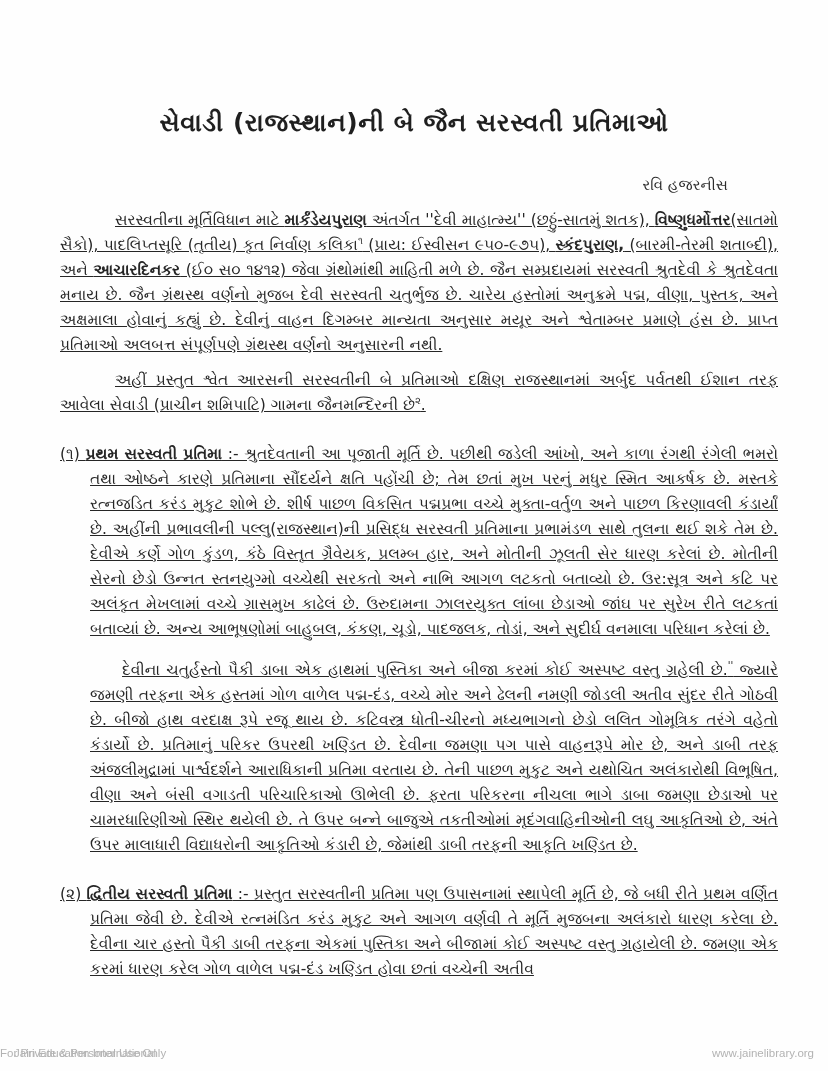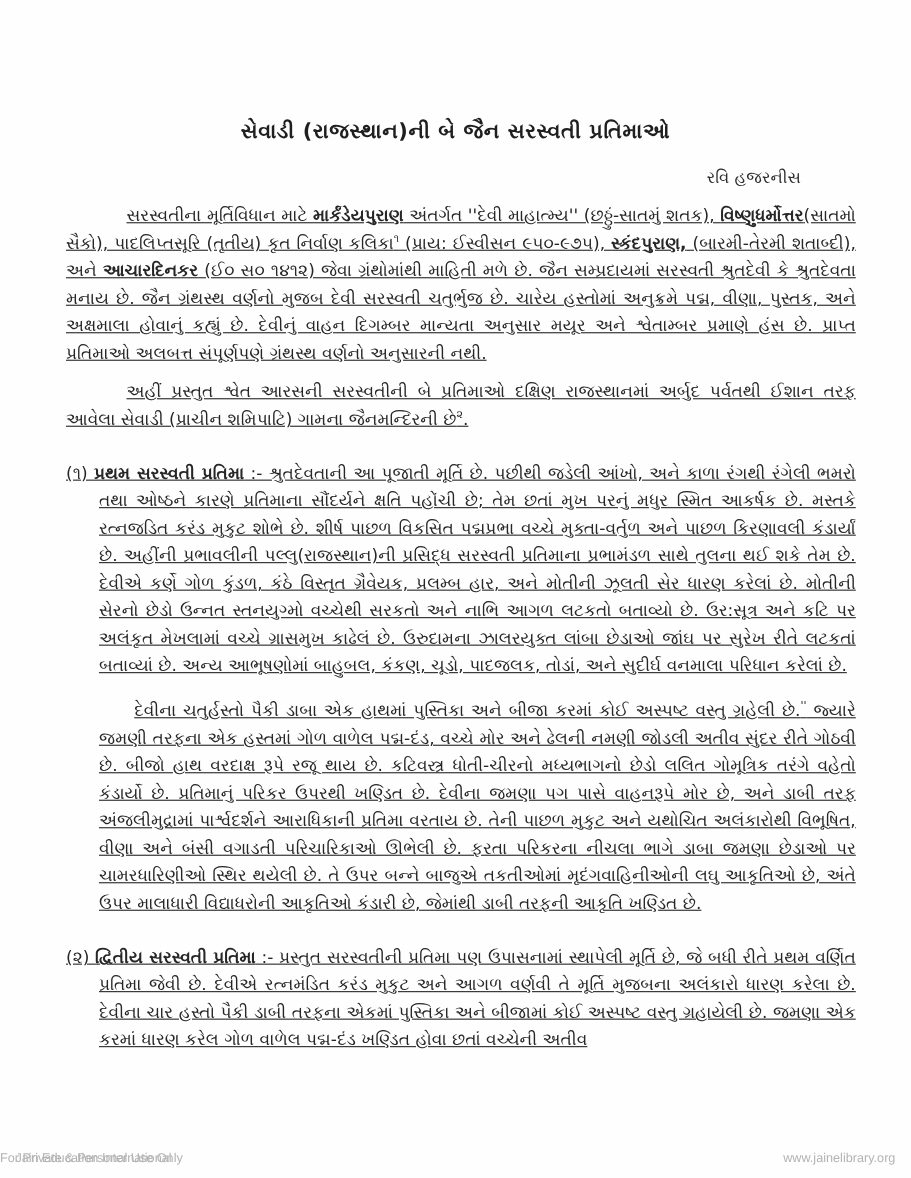--- a/index.html
+++ b/index.html
@@ -12,27 +12,27 @@
     overflow: hidden;
   }
   .page {
     position: absolute;
     inset: 0;
     background: #fefefe;
   }
   .doc-title {
     margin-top: 108px;
     text-align: center;
-    font-size: 19px;
+    font-size: 25px;
     font-weight: bold;
     letter-spacing: 0.5px;
     color: #1f1f1f;
   }
   .doc-author {
-    margin: 22px 100px 0 0;
+    margin: 38px 100px 0 0;
     text-align: right;
     font-size: 15px;
     color: #2b2b2b;
   }
   .body-text {
     margin: 14px 50px 0 60px;
     font-size: 15.5px;
     line-height: 25px;
     text-align: justify;
     color: #262626;

